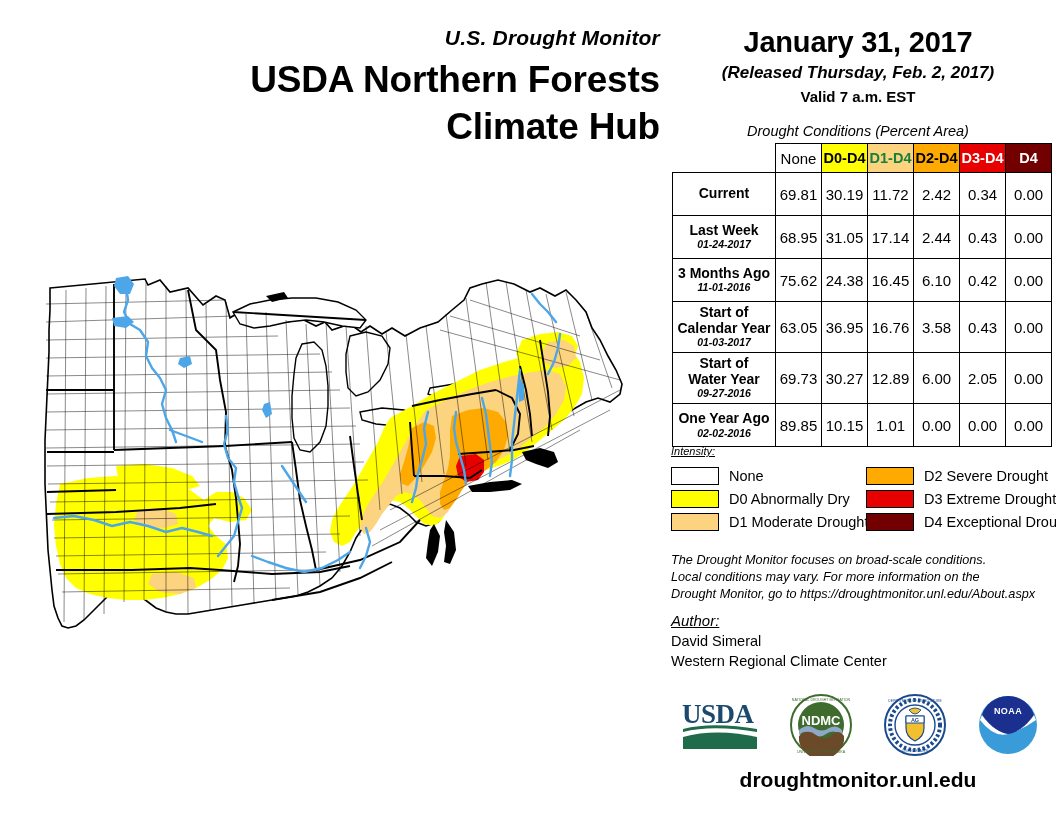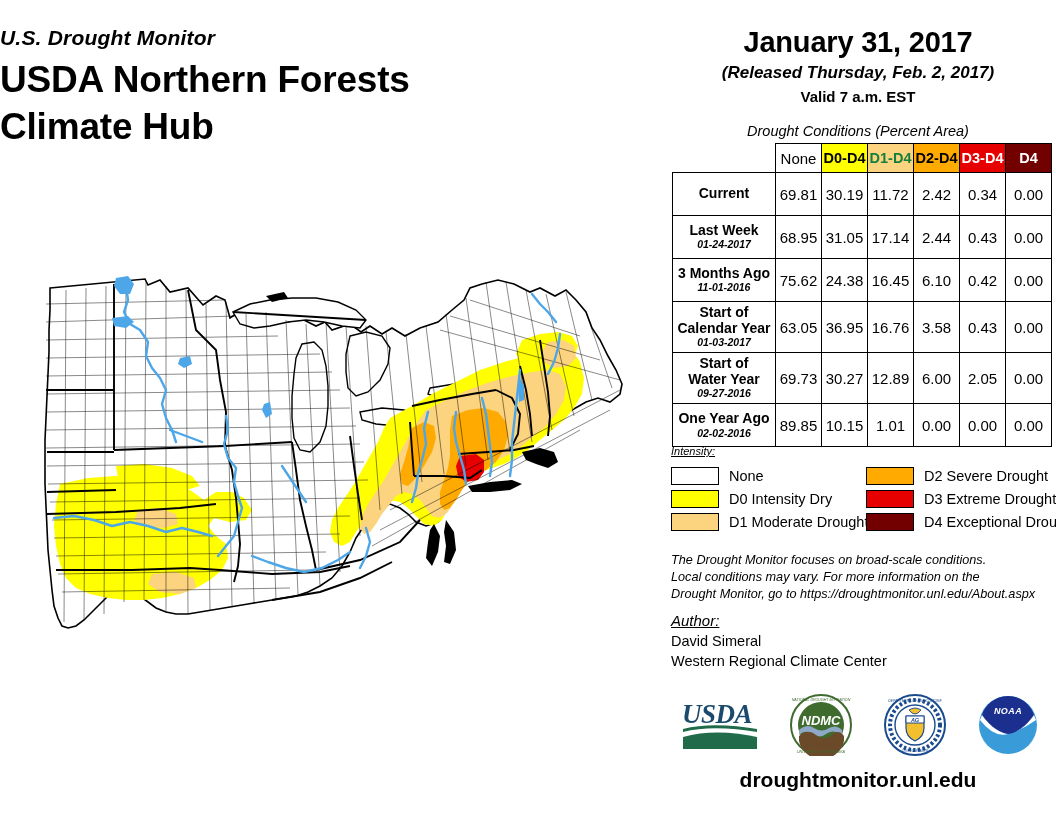--- a/index.html
+++ b/index.html
@@ -15,21 +15,21 @@
     color: #000;
     overflow: hidden;
   }
 
   
   #title-block {
     position: absolute;
     left: 0px;
     top: 26px;
     width: 660px;
-    text-align: left;
+    text-align: right;
   }
   #title-block .supertitle {
     font-style: italic;
     font-weight: bold;
     font-size: 21px;
     letter-spacing: 0.2px;
   }
   #title-block .maintitle {
     font-weight: bold;
     font-size: 37px;
@@ -191,21 +191,21 @@
   #logos {
     position: absolute;
     left: 665px;
     top: 692px;
     width: 390px;
     height: 70px;
     display: flex;
     align-items: center;
     justify-content: space-around;
   }
-  #logos .logo { flex: none; font-style: italic; }
+  #logos .logo { flex: none; }
   #site-url {
     position: absolute;
     left: 660px;
     top: 768px;
     width: 396px;
     text-align: center;
     font-weight: bold;
     font-size: 21px;
   }
 
@@ -332,21 +332,21 @@
     <div class="leg-item">
       <span class="swatch" style="background:#ffffff"></span>
       <span class="leg-label">None</span>
     </div>
     <div class="leg-item">
       <span class="swatch" style="background:#ffaa00"></span>
       <span class="leg-label">D2 Severe Drought</span>
     </div>
     <div class="leg-item">
       <span class="swatch" style="background:#ffff00"></span>
-      <span class="leg-label">D0 Intensity Dry</span>
+      <span class="leg-label">D0 Abnormally Dry</span>
     </div>
     <div class="leg-item">
       <span class="swatch" style="background:#e60000"></span>
       <span class="leg-label">D3 Extreme Drought</span>
     </div>
     <div class="leg-item">
       <span class="swatch" style="background:#fcd37f"></span>
       <span class="leg-label">D1 Moderate Drought</span>
     </div>
     <div class="leg-item">

